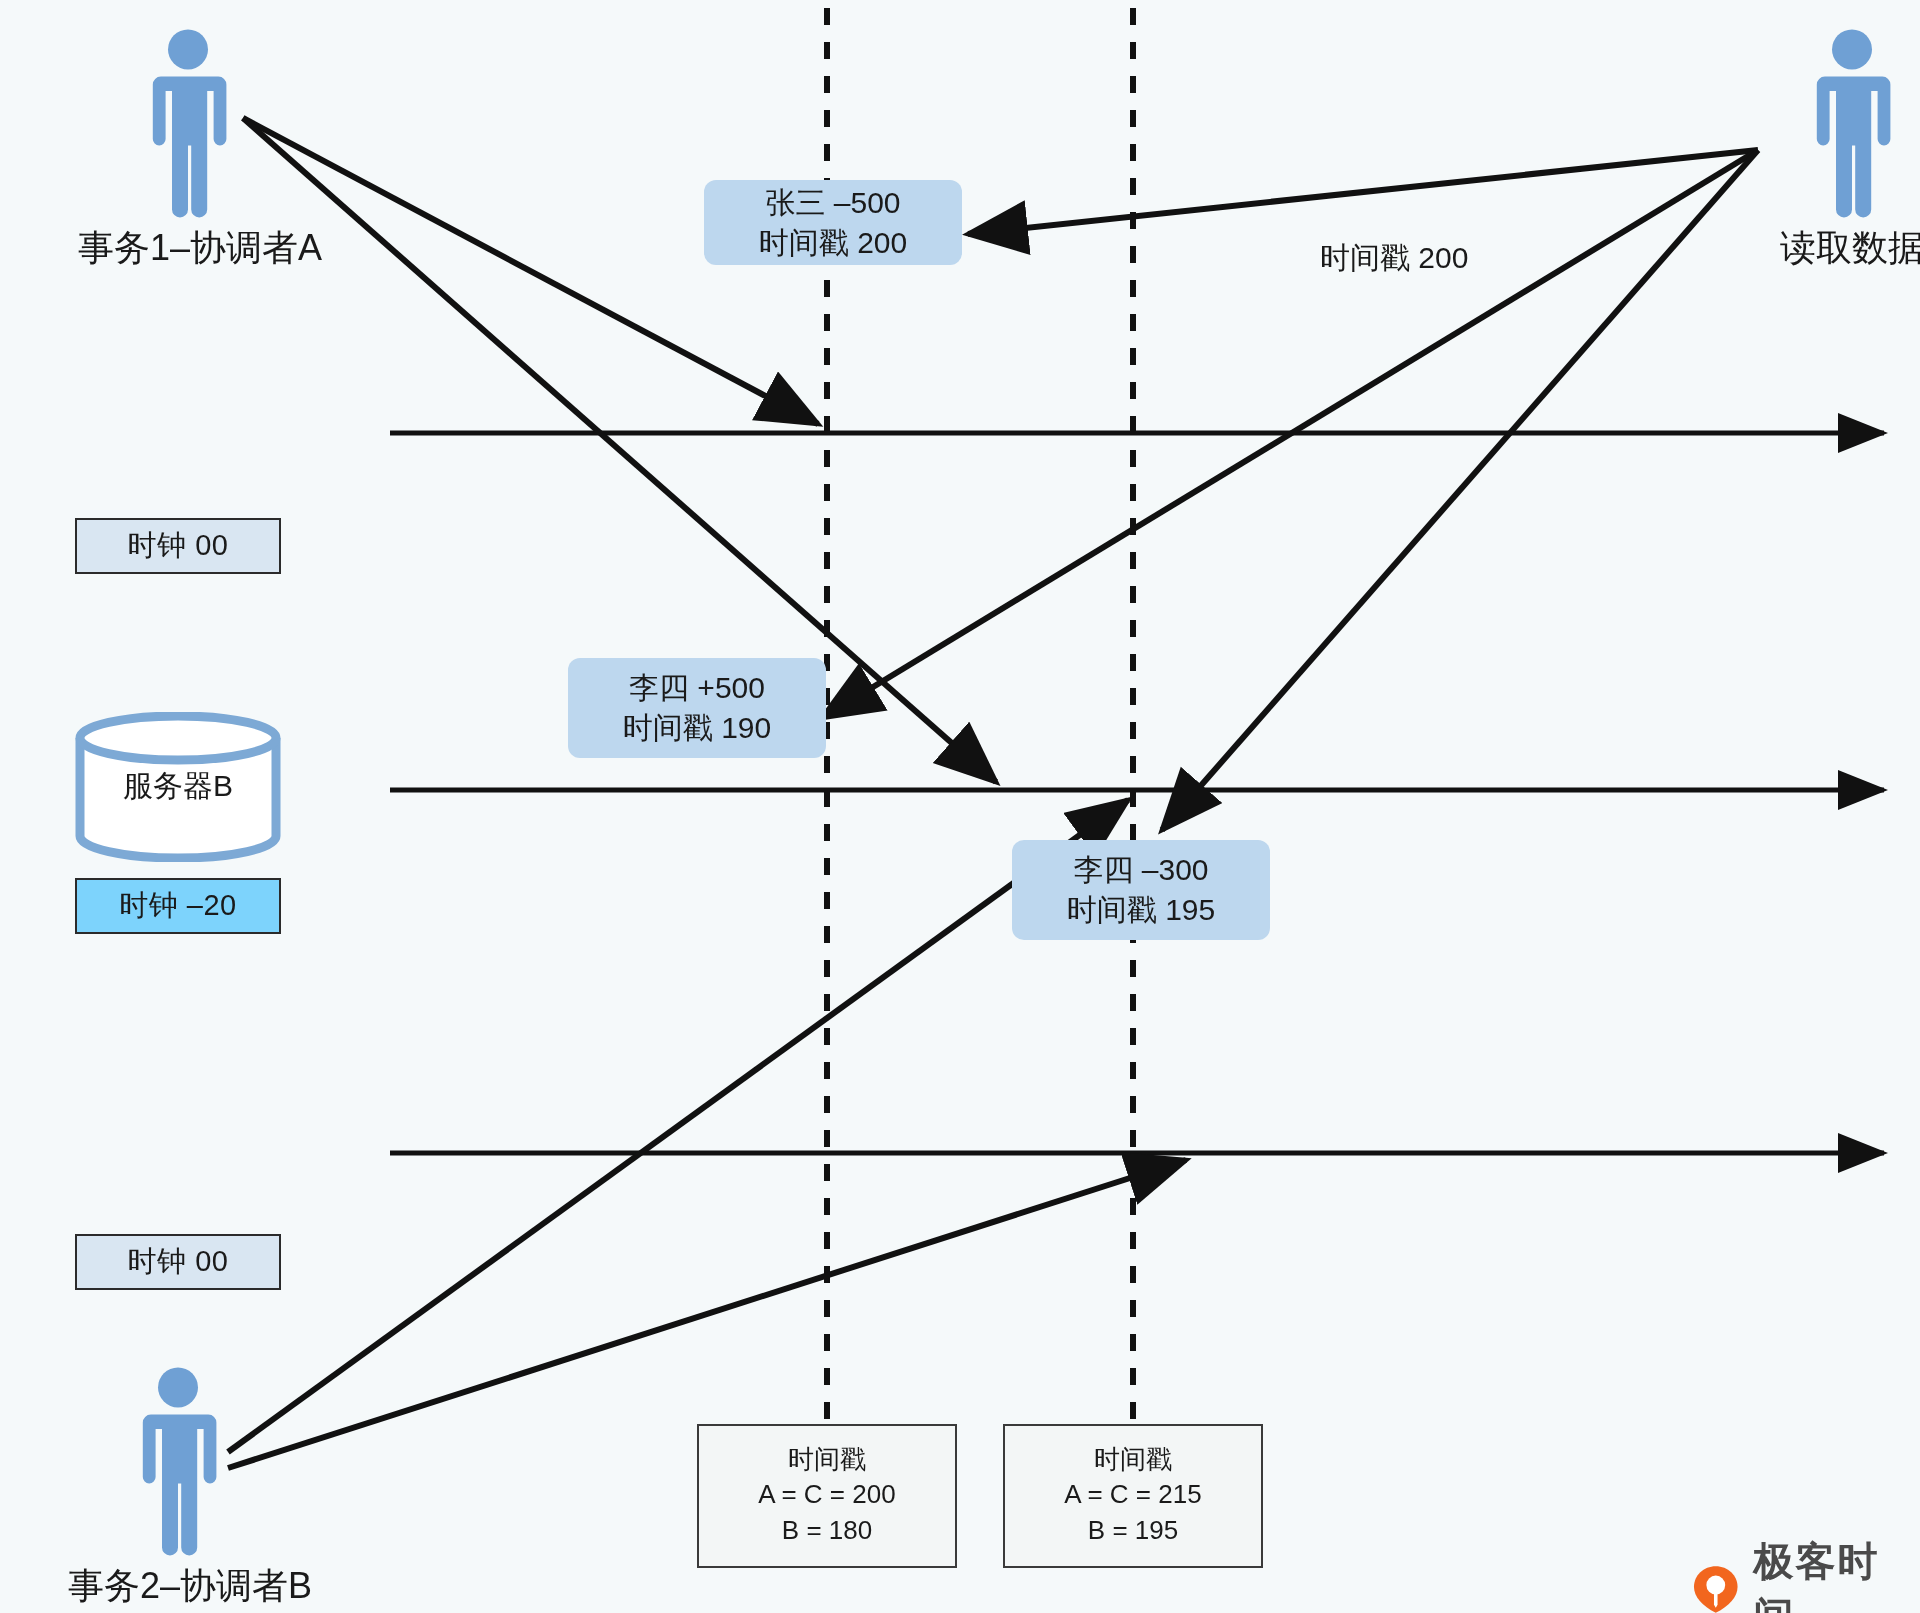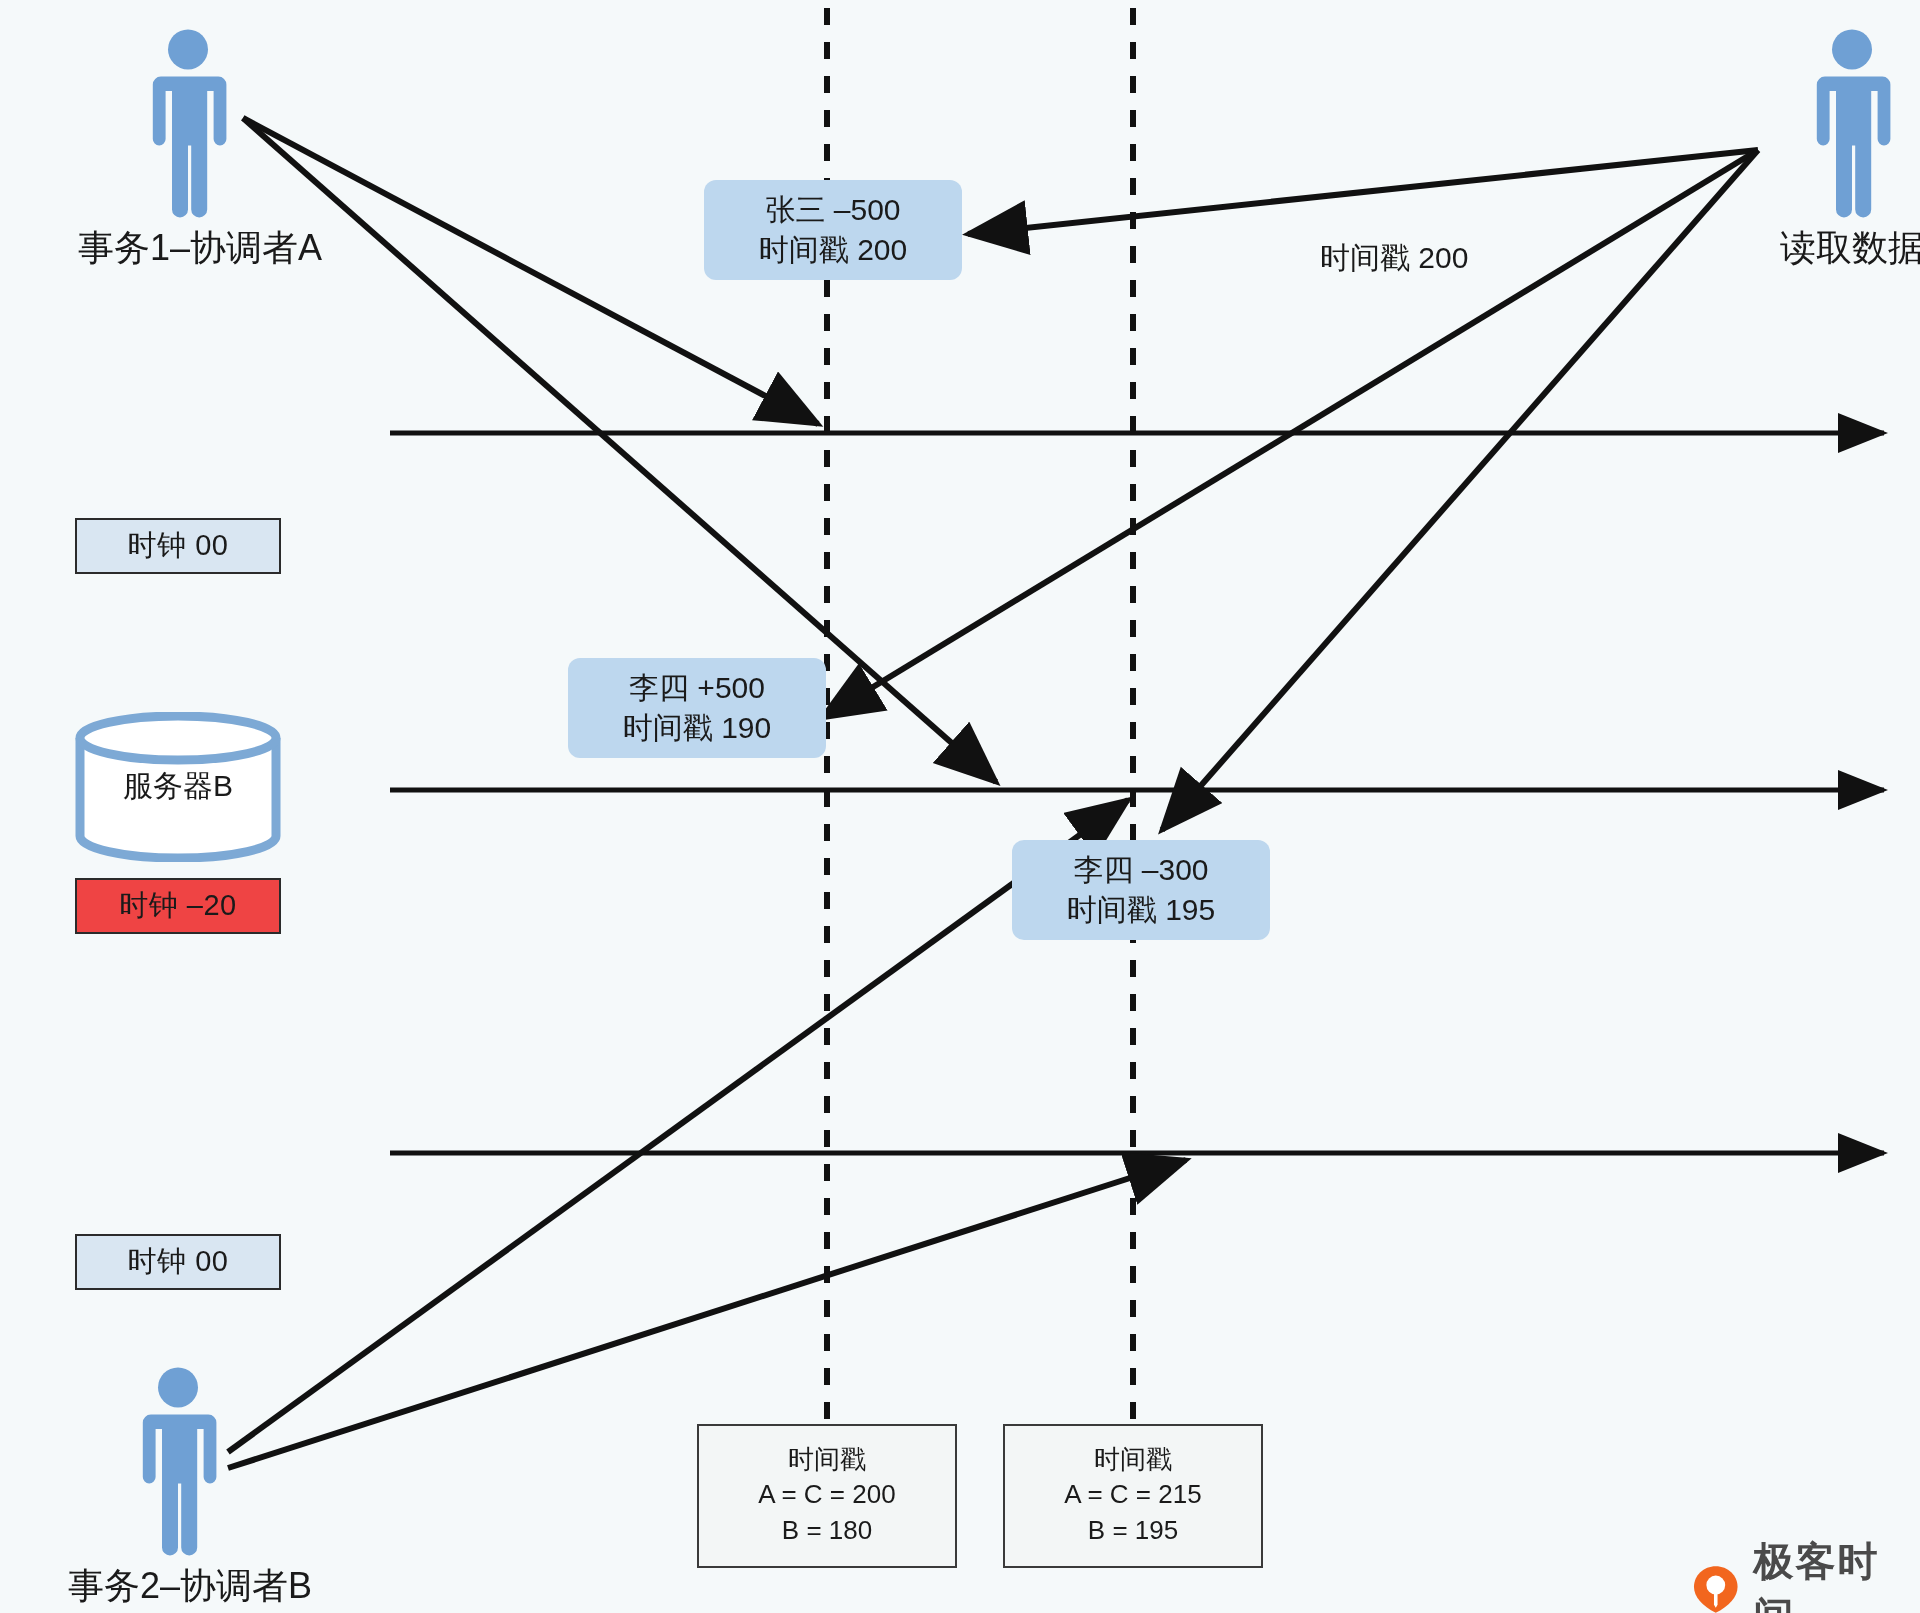--- a/index.html
+++ b/index.html
@@ -31,21 +31,21 @@
   }
   .clockbox{
     position:absolute;z-index:2;
     width:206px;height:56px;
     border:2px solid #2b2b2b;
     display:flex;align-items:center;justify-content:center;
     font-size:29px;letter-spacing:.5px;
     box-sizing:border-box;
   }
   .clockbox.blue{background:#d9e6f2;}
-  .clockbox.green{background:#ef4444;}
+  .clockbox.green{background:#7dd3fc;}
 
   
   .callout{
     position:absolute;z-index:4;
     border-radius:12px;
     display:flex;flex-direction:column;
     align-items:center;justify-content:center;
     font-size:30px;line-height:1.32;
     padding:14px 22px;box-sizing:border-box;
     white-space:nowrap;
@@ -156,21 +156,21 @@
     </div>
   </div>
   <div class="clockbox green" style="left:75px;top:878px;">
     <span>时钟 –20</span>
   </div>
 
   <div class="clockbox blue" style="left:75px;top:1234px;">
     <span>时钟 00</span>
   </div>
 
-  <div class="callout blue" style="left:704px;top:180px;width:258px;height:100px;">
+  <div class="callout blue" style="left:704px;top:180px;width:258px;height:85px;">
     <div>张三 –500</div>
     <div>时间戳 200</div>
   </div>
 
   <div class="callout blue" style="left:568px;top:658px;width:258px;height:100px;">
     <div>李四 +500</div>
     <div>时间戳 190</div>
   </div>
 
   <div class="callout blue" style="left:1012px;top:840px;width:258px;height:100px;">

